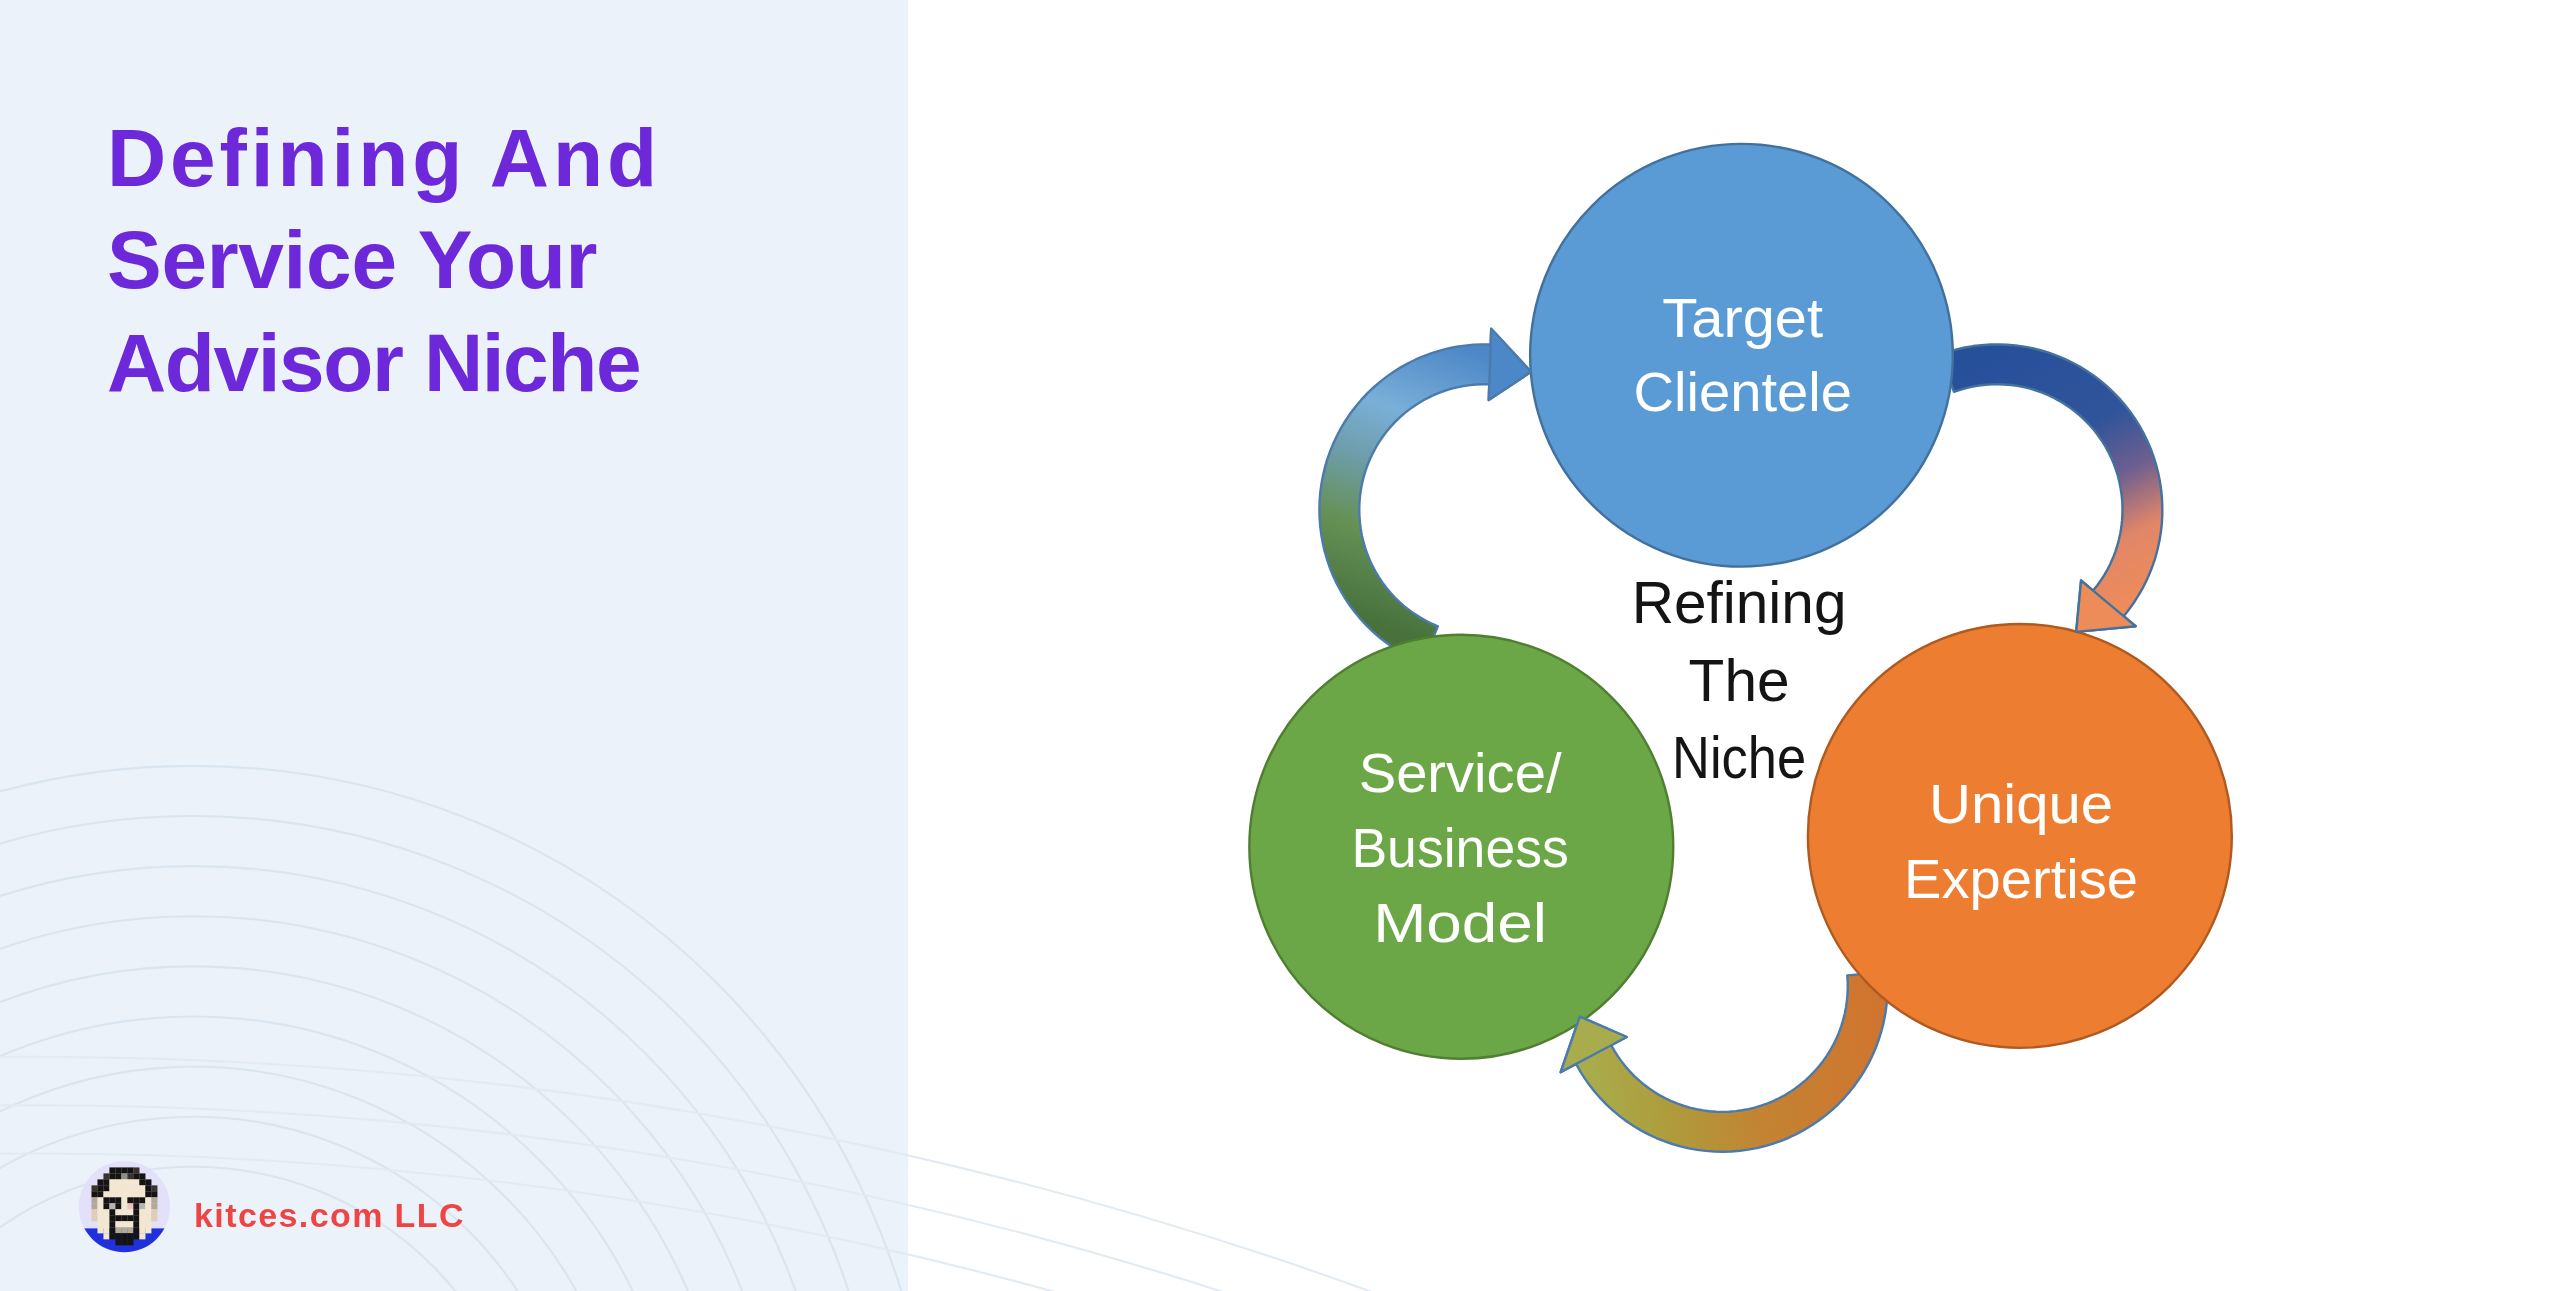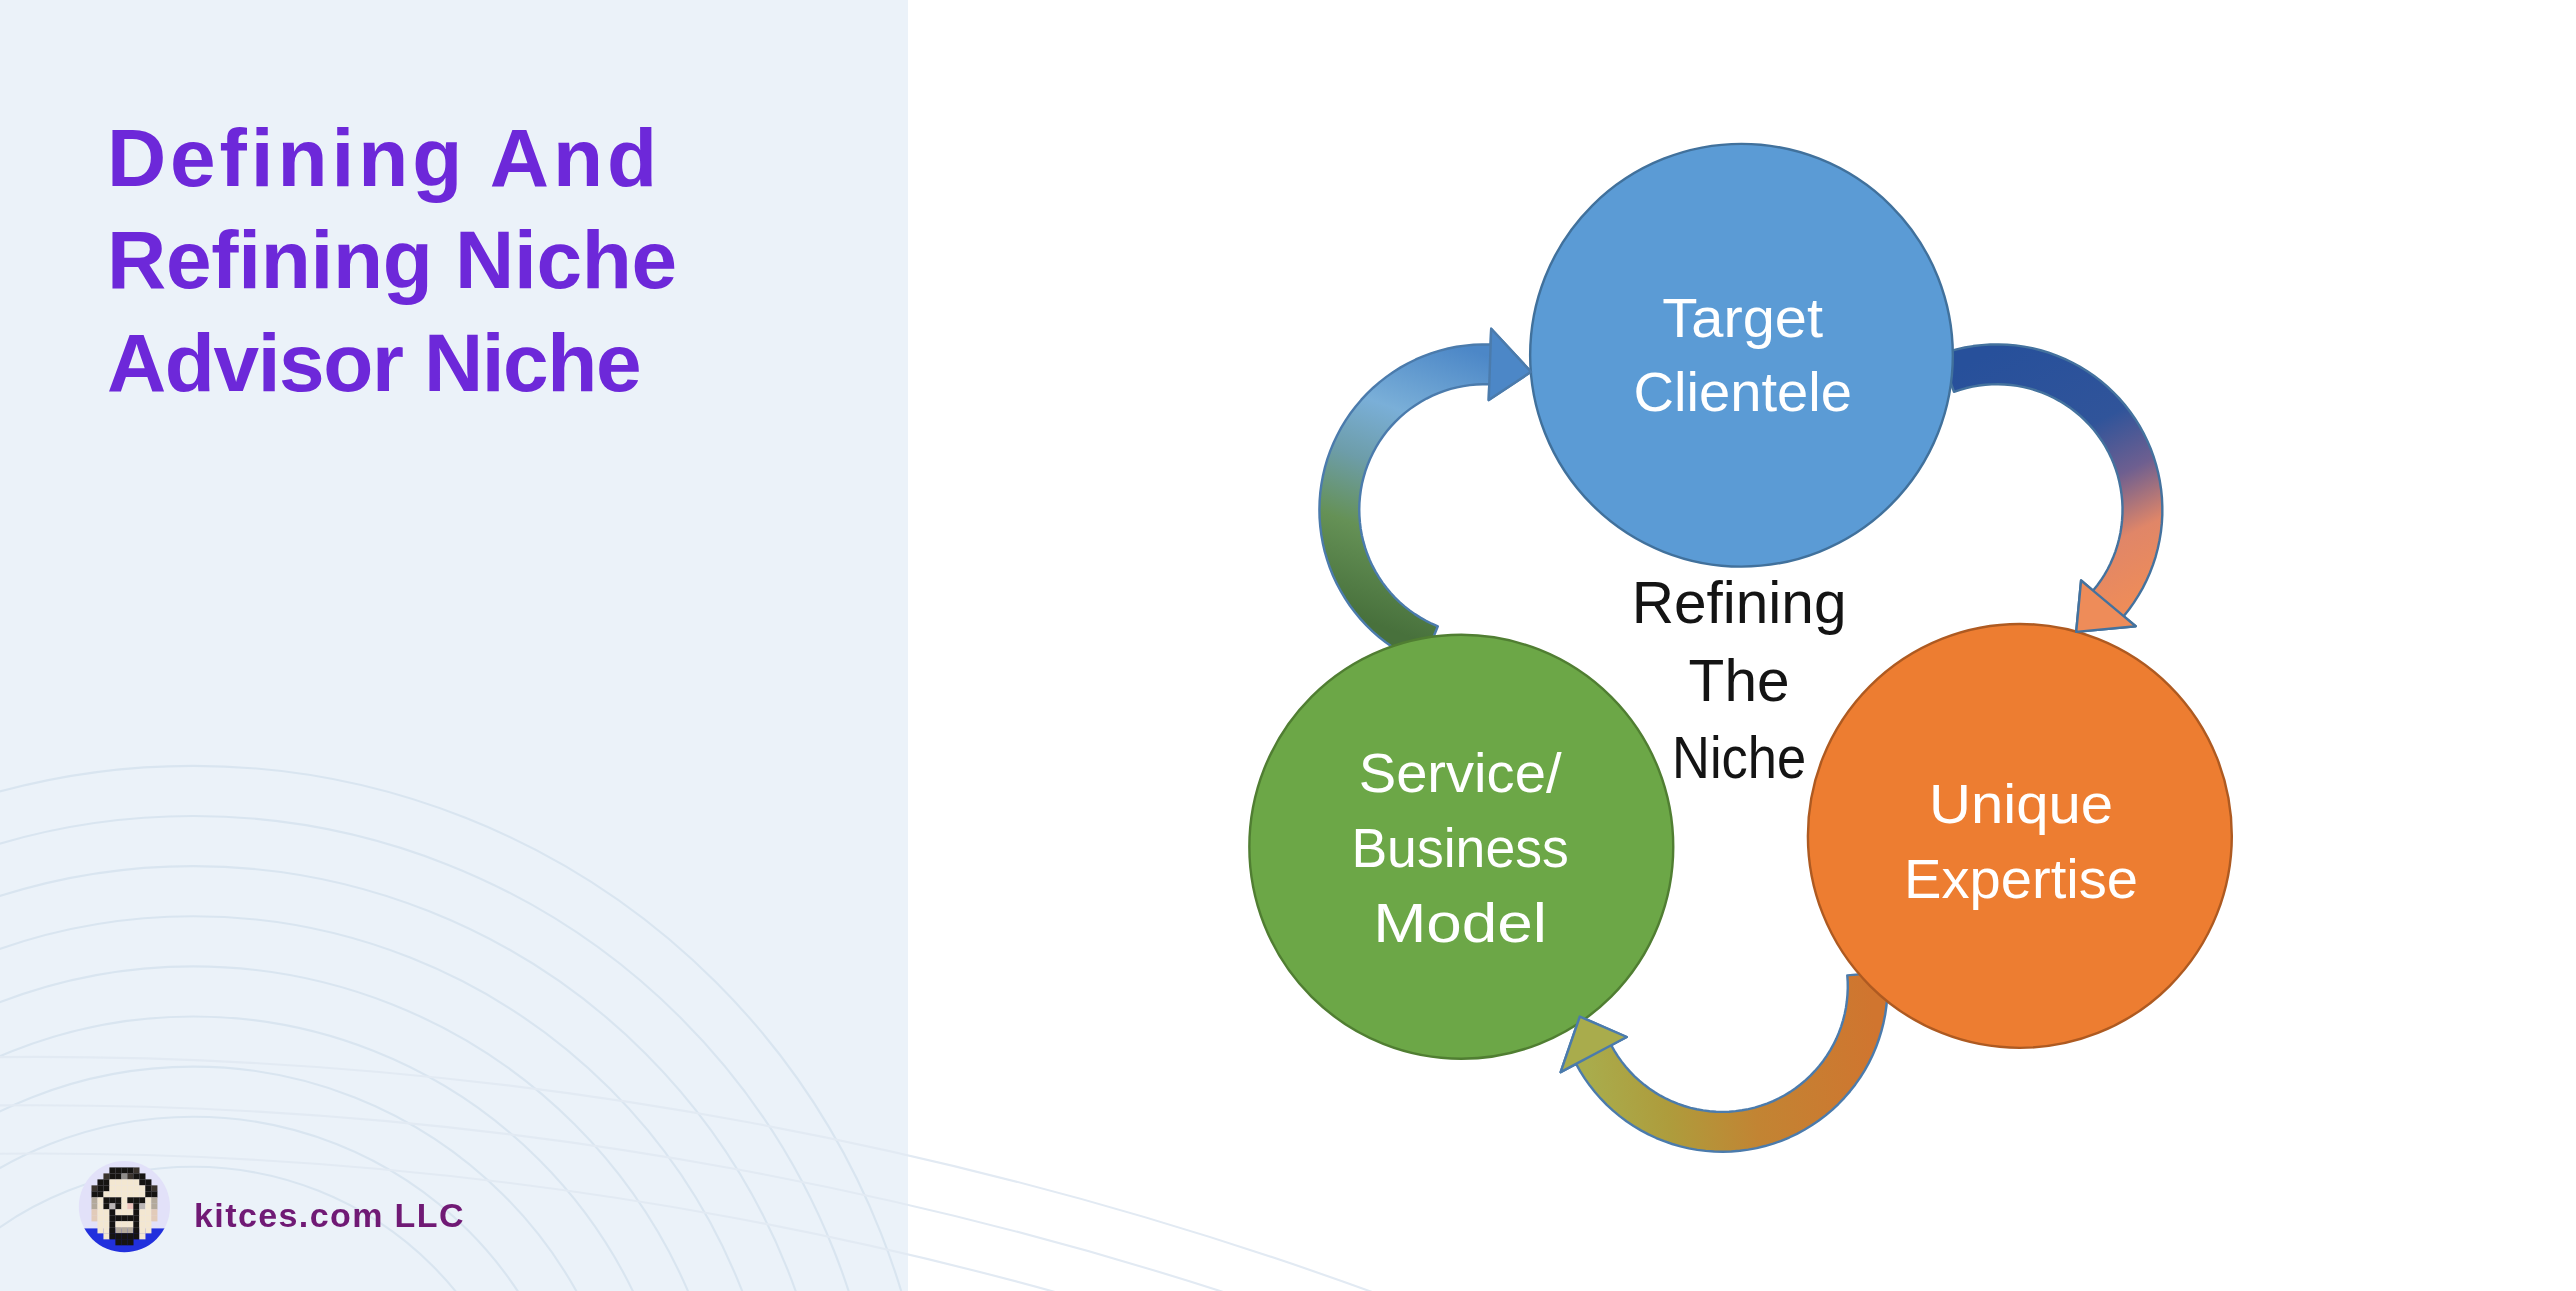--- a/index.html
+++ b/index.html
@@ -1,17 +1,17 @@
 <!DOCTYPE html>
 <html style="font-size:9.7px"><head><meta charset="utf-8">
 <style>
 html,body{margin:0;padding:0;width:2576px;height:1292px;background:#ffffff;overflow:hidden;font-family:"Liberation Sans",sans-serif;}
 #panel{position:absolute;left:0;top:0;width:908px;height:1292px;background:#ebf2f9;}
 .tl{position:absolute;left:107px;font-size:82px;line-height:101px;font-weight:bold;color:#6d28d9;white-space:nowrap;}
-#brand{position:absolute;left:194px;top:1196px;font-size:34px;font-weight:bold;color:#701a75;letter-spacing:1.4px;}
+#brand{position:absolute;left:194px;top:1196px;font-size:34px;font-weight:bold;color:#ef4444;letter-spacing:1.4px;}
 svg{position:absolute;left:0;top:0;}
 </style></head>
 <body>
 <div id="panel"></div>
 <svg id="bg" width="2576" height="1292" viewBox="0 0 4266 2139">
   <g fill="none" stroke="#d9e5f0" stroke-width="3.5">
       <circle cx="320" cy="2493" r="561"></circle>
       <circle cx="320" cy="2493" r="644"></circle>
       <circle cx="320" cy="2493" r="727"></circle>
       <circle cx="320" cy="2493" r="810"></circle>
@@ -21,21 +21,21 @@
       <circle cx="320" cy="2493" r="1142"></circle>
       <circle cx="320" cy="2493" r="1225"></circle>
     </g>
   <g fill="none" stroke="#e2eaf3" stroke-width="3.5">
       <circle cx="60" cy="8230" r="6320"></circle>
       <circle cx="60" cy="8230" r="6400"></circle>
       <circle cx="60" cy="8230" r="6480"></circle>
     </g>
 </svg>
 <div class="tl" style="top:107px;letter-spacing:3.9px;">Defining And</div>
-<div class="tl" style="top:209px;letter-spacing:-0.3px;">Refining Niche</div>
+<div class="tl" style="top:209px;letter-spacing:-0.3px;">Service Your</div>
 <div class="tl" style="top:312px;letter-spacing:-1.4px;">Advisor Niche</div>
 <div id="brand">kitces.com LLC</div>
 <svg id="avatar" width="2576" height="1292" viewBox="0 0 4266 2139">
   <defs>
       <clipPath id="avclip">
         <circle cx="206" cy="1998" r="75.5"></circle>
       </clipPath>
     </defs>
   <circle cx="206" cy="1998" r="75.5" fill="#e2e1f9"></circle>
   <g clip-path="url(#avclip)">

